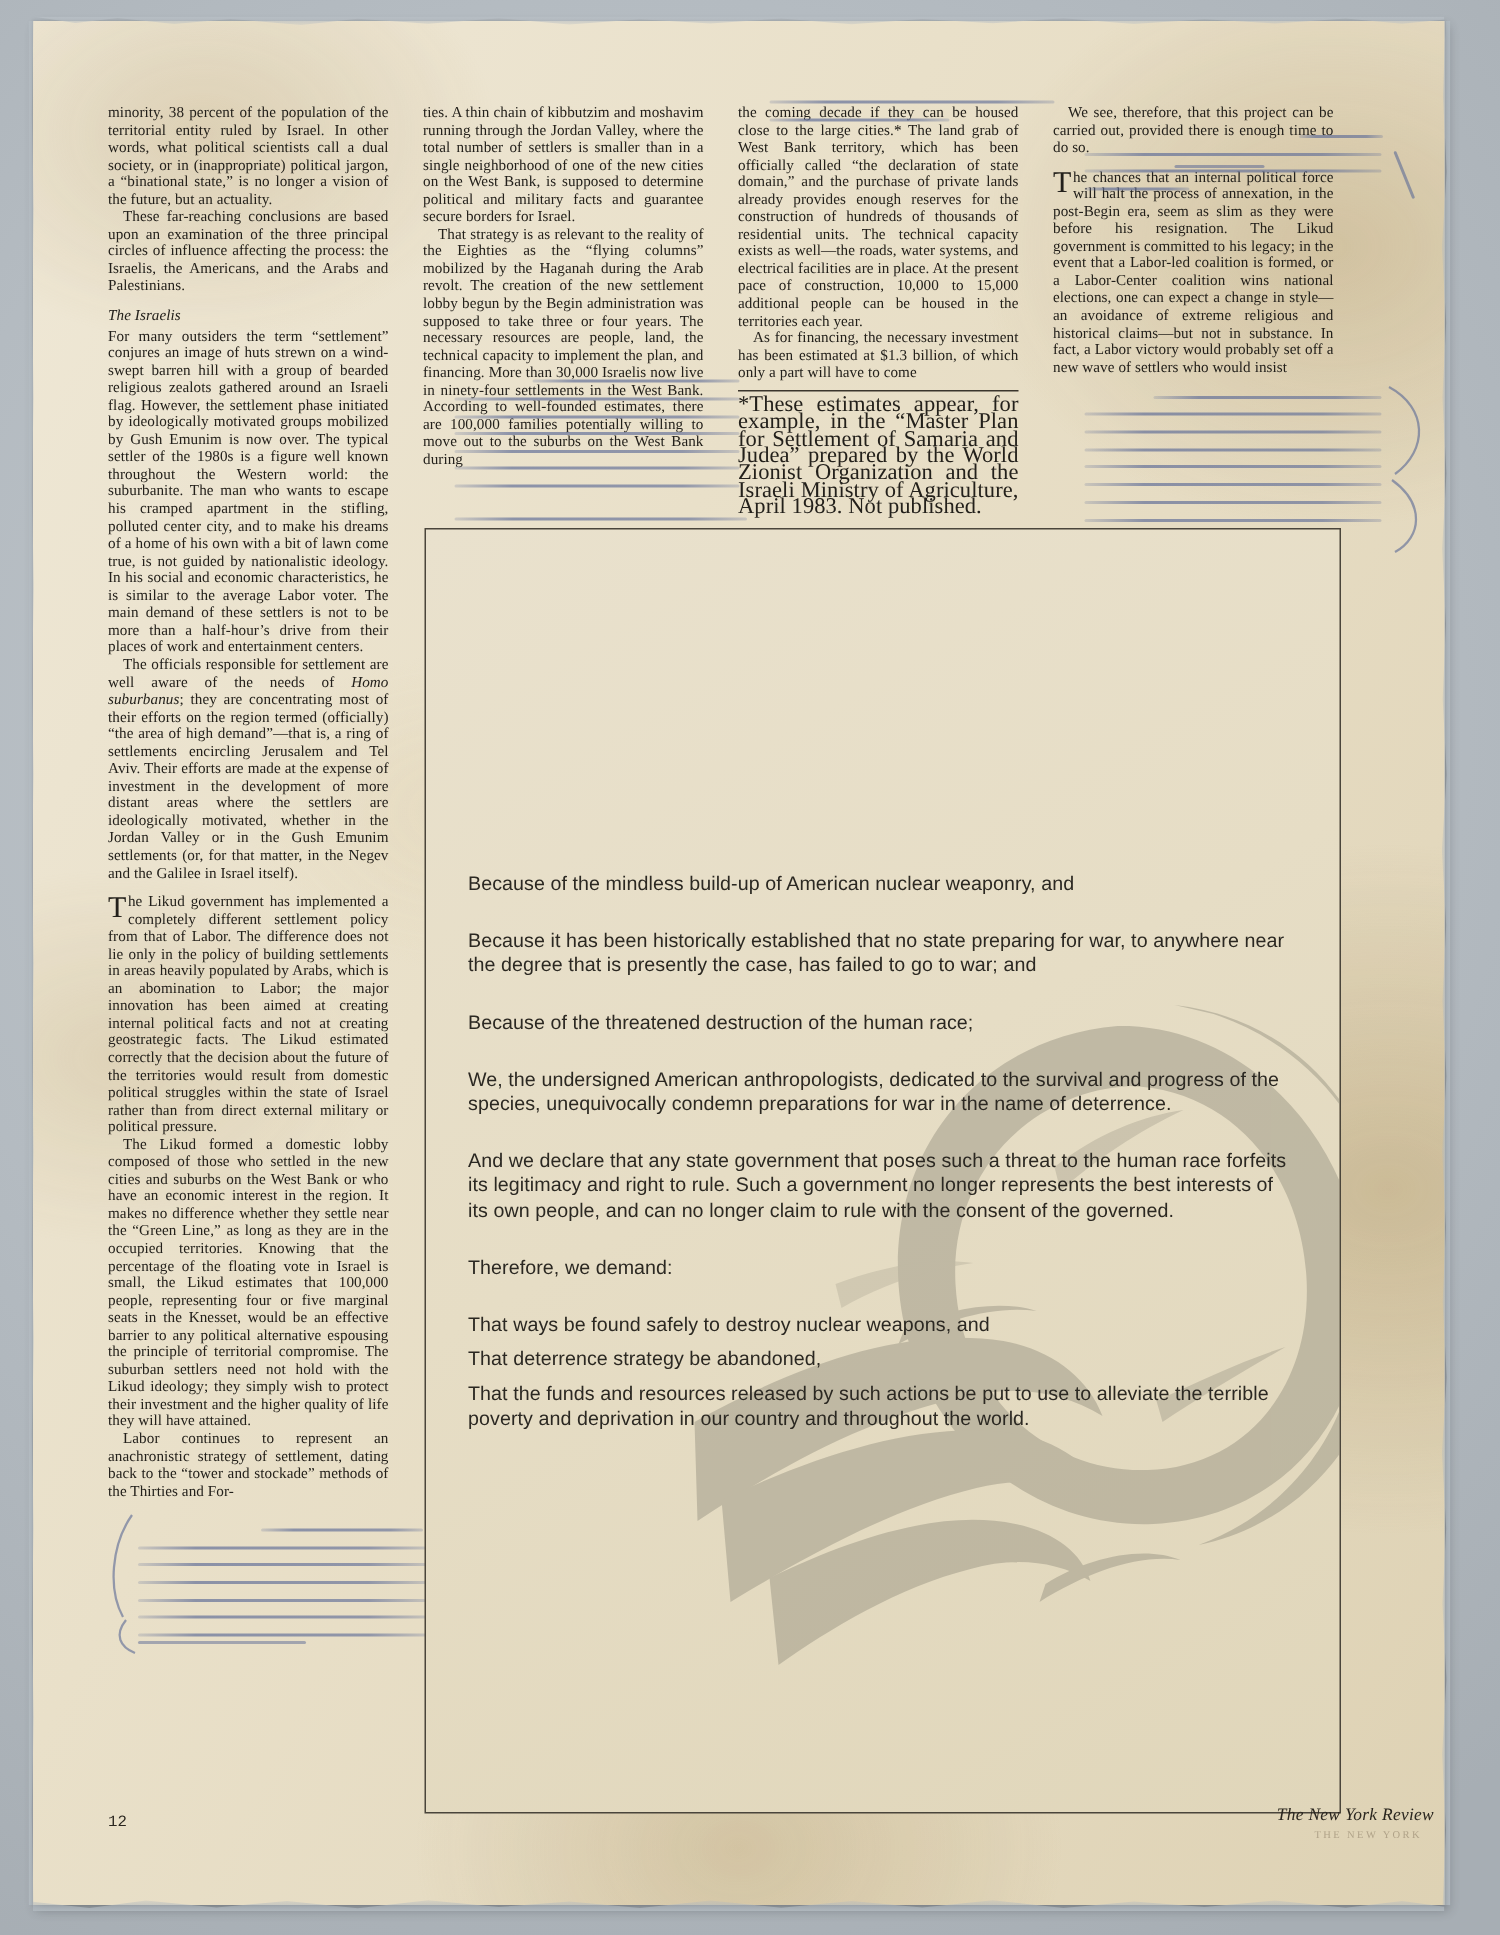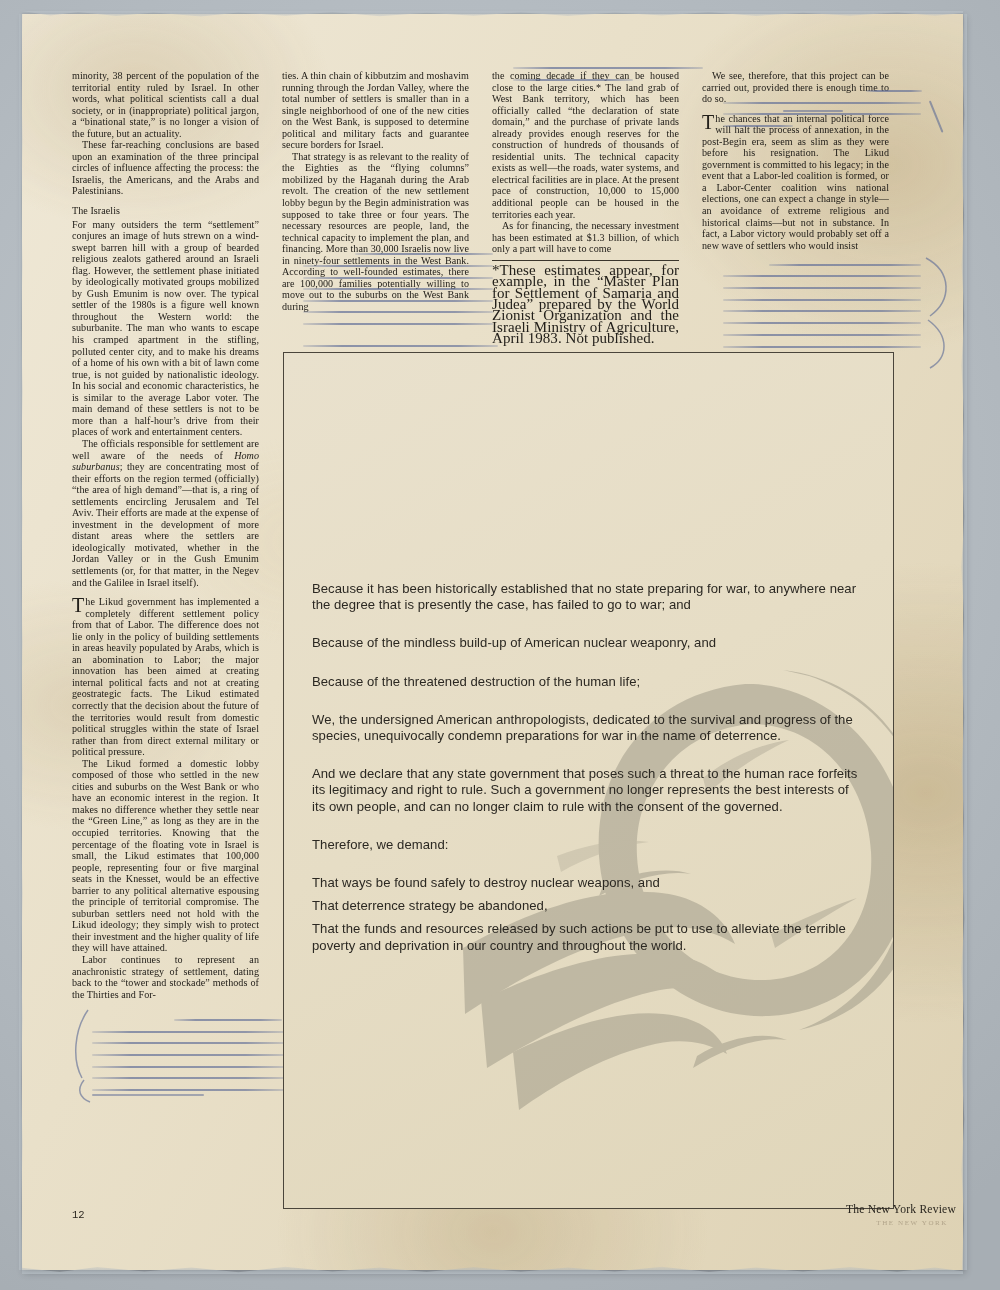--- a/index.html
+++ b/index.html
@@ -63,20 +63,21 @@
     font-size:10.1px;line-height:11.55px;
     text-align:justify;
     color:#23201b;
     hyphens:none;
     letter-spacing:.05px;
   }
   .col p.ind{text-indent:10px;}
   .subhead{
     margin:8px 0 2px 0 !important;
     text-align:center;
+    font-style:italic;
     font-size:10.1px;
     text-indent:0 !important;
   }
   .gap{height:8px;}
   .dropcap-p{position:relative;}
   .dropcap{
     float:left;font-size:20px;line-height:16px;
     padding:1px 1px 0 0;font-family:"Liberation Serif",serif;color:#23201b;
   }
   .ital{font-style:italic;}
@@ -111,21 +112,21 @@
   .ad-body p.tight{margin-bottom:7px;}
   .ad-body p.last{margin-bottom:0;}
 
   
   .folio{
     position:absolute;left:72px;top:1209px;
     font-family:Liberation Mono, monospace;font-size:10.5px;color:#2a261f;
   }
   .masthead{
     position:absolute;right:44px;top:1203px;
-    font-family:"Liberation Serif",serif;font-size:11.6px;
+    font-family:"Liberation Serif",serif;font-style:italic;font-size:11.6px;
     color:#2a261f;letter-spacing:.2px;
   }
   .masthead-ghost{
     position:absolute;right:52px;top:1219px;
     font-family:"Liberation Serif",serif;font-size:7px;
     color:rgba(120,104,82,.45);letter-spacing:1.6px;
   }
 </style>
 </head>
 <body>
@@ -248,23 +249,23 @@
         <path d="M146 248 C 176 232, 210 222, 238 226 C 214 218, 178 224, 150 238 Z"></path>
         <path d="M240 420 C 272 400, 306 388, 334 392 C 310 382, 272 390, 244 408 Z"></path>
 
         <path d="M318 286 C 348 272, 378 258, 404 250 C 376 266, 346 284, 322 300 Z" opacity=".8"></path>
         <path d="M250 130 C 278 108, 308 96, 336 92 C 306 106, 276 126, 254 146 Z" opacity=".7"></path>
         <path d="M104 208 C 136 196, 168 190, 196 194 C 164 198, 132 210, 108 224 Z" opacity=".55"></path>
       </g>
     </svg>
 
     <div class="ad-body">
+      <p>Because of the mindless build-up of American nuclear weaponry, and</p>
       <p>Because it has been historically established that no state preparing for war, to anywhere near the degree that is presently the case, has failed to go to war; and</p>
-      <p>Because of the mindless build-up of American nuclear weaponry, and</p>
-      <p>Because of the threatened destruction of the human life;</p>
+      <p>Because of the threatened destruction of the human race;</p>
       <p>We, the undersigned American anthropologists, dedicated to the survival and progress of the species, unequivocally condemn preparations for war in the name of deterrence.</p>
       <p>And we declare that any state government that poses such a threat to the human race forfeits its legitimacy and right to rule. Such a government no longer represents the best interests of its own people, and can no longer claim to rule with the consent of the governed.</p>
       <p>Therefore, we demand:</p>
       <p class="tight">That ways be found safely to destroy nuclear weapons, and</p>
       <p class="tight">That deterrence strategy be abandoned,</p>
       <p class="last">That the funds and resources released by such actions be put to use to alleviate the terrible poverty and deprivation in our country and throughout the world.</p>
     </div>
   </div>
 
   <div class="folio">12</div>

